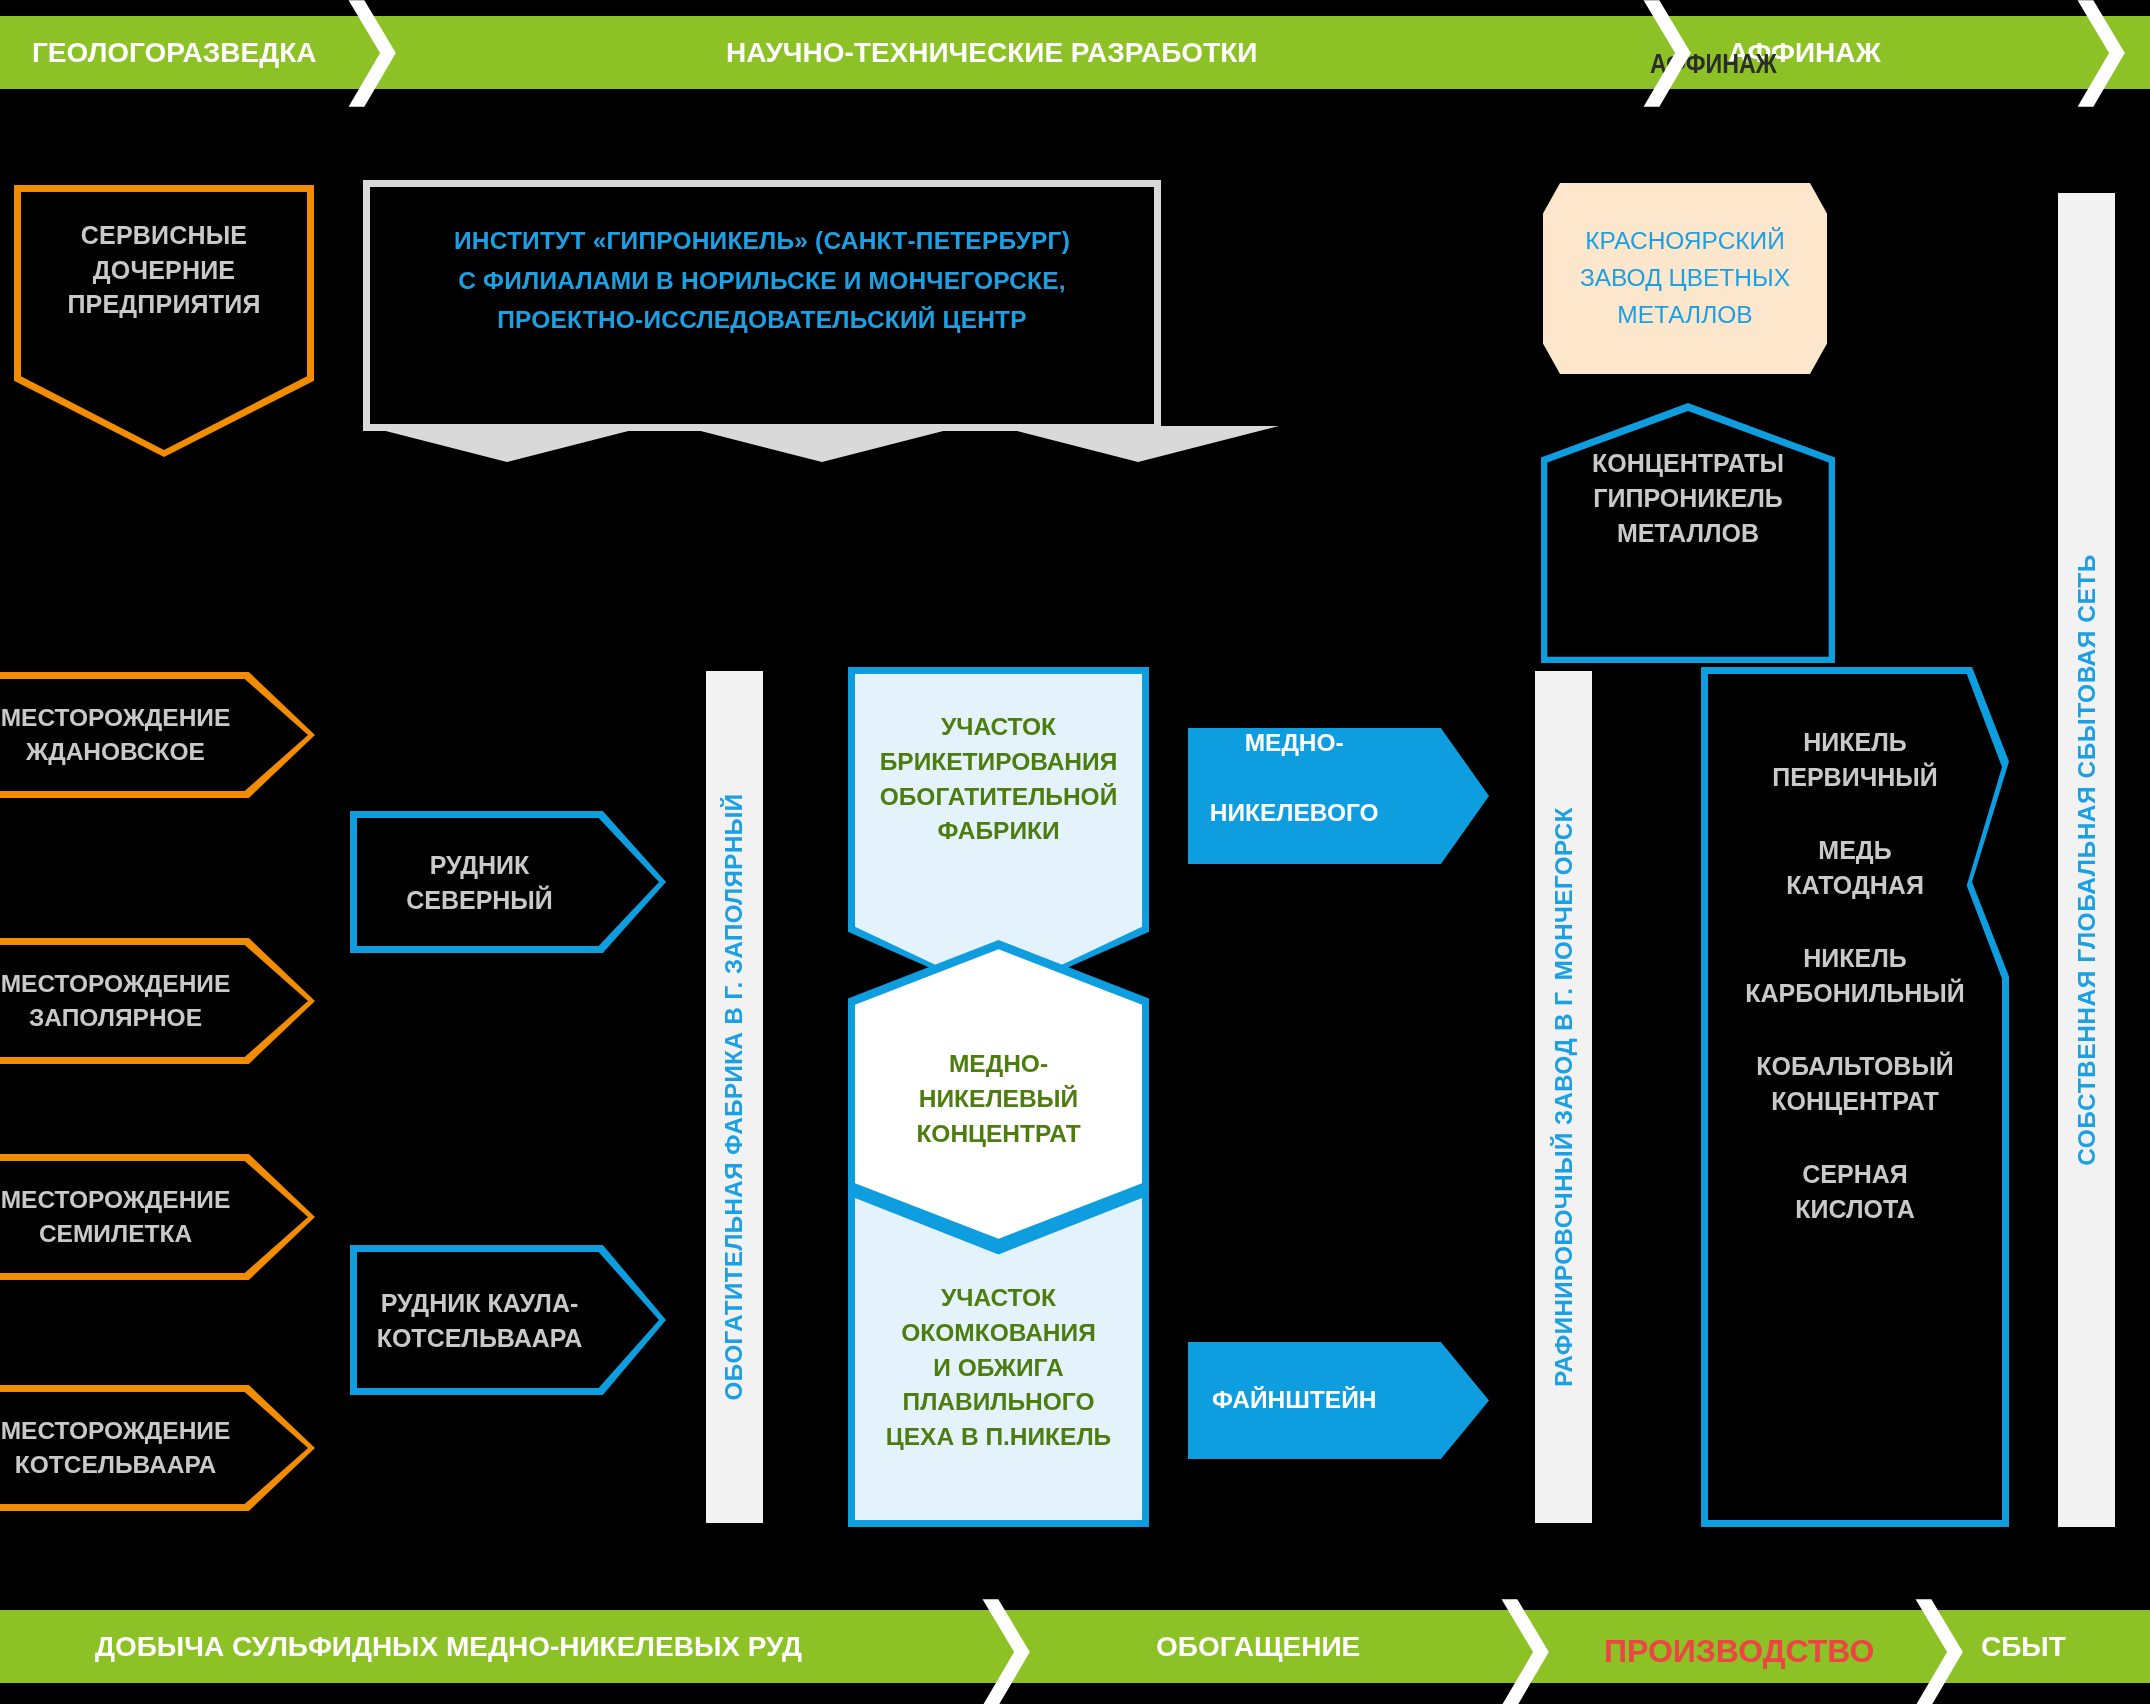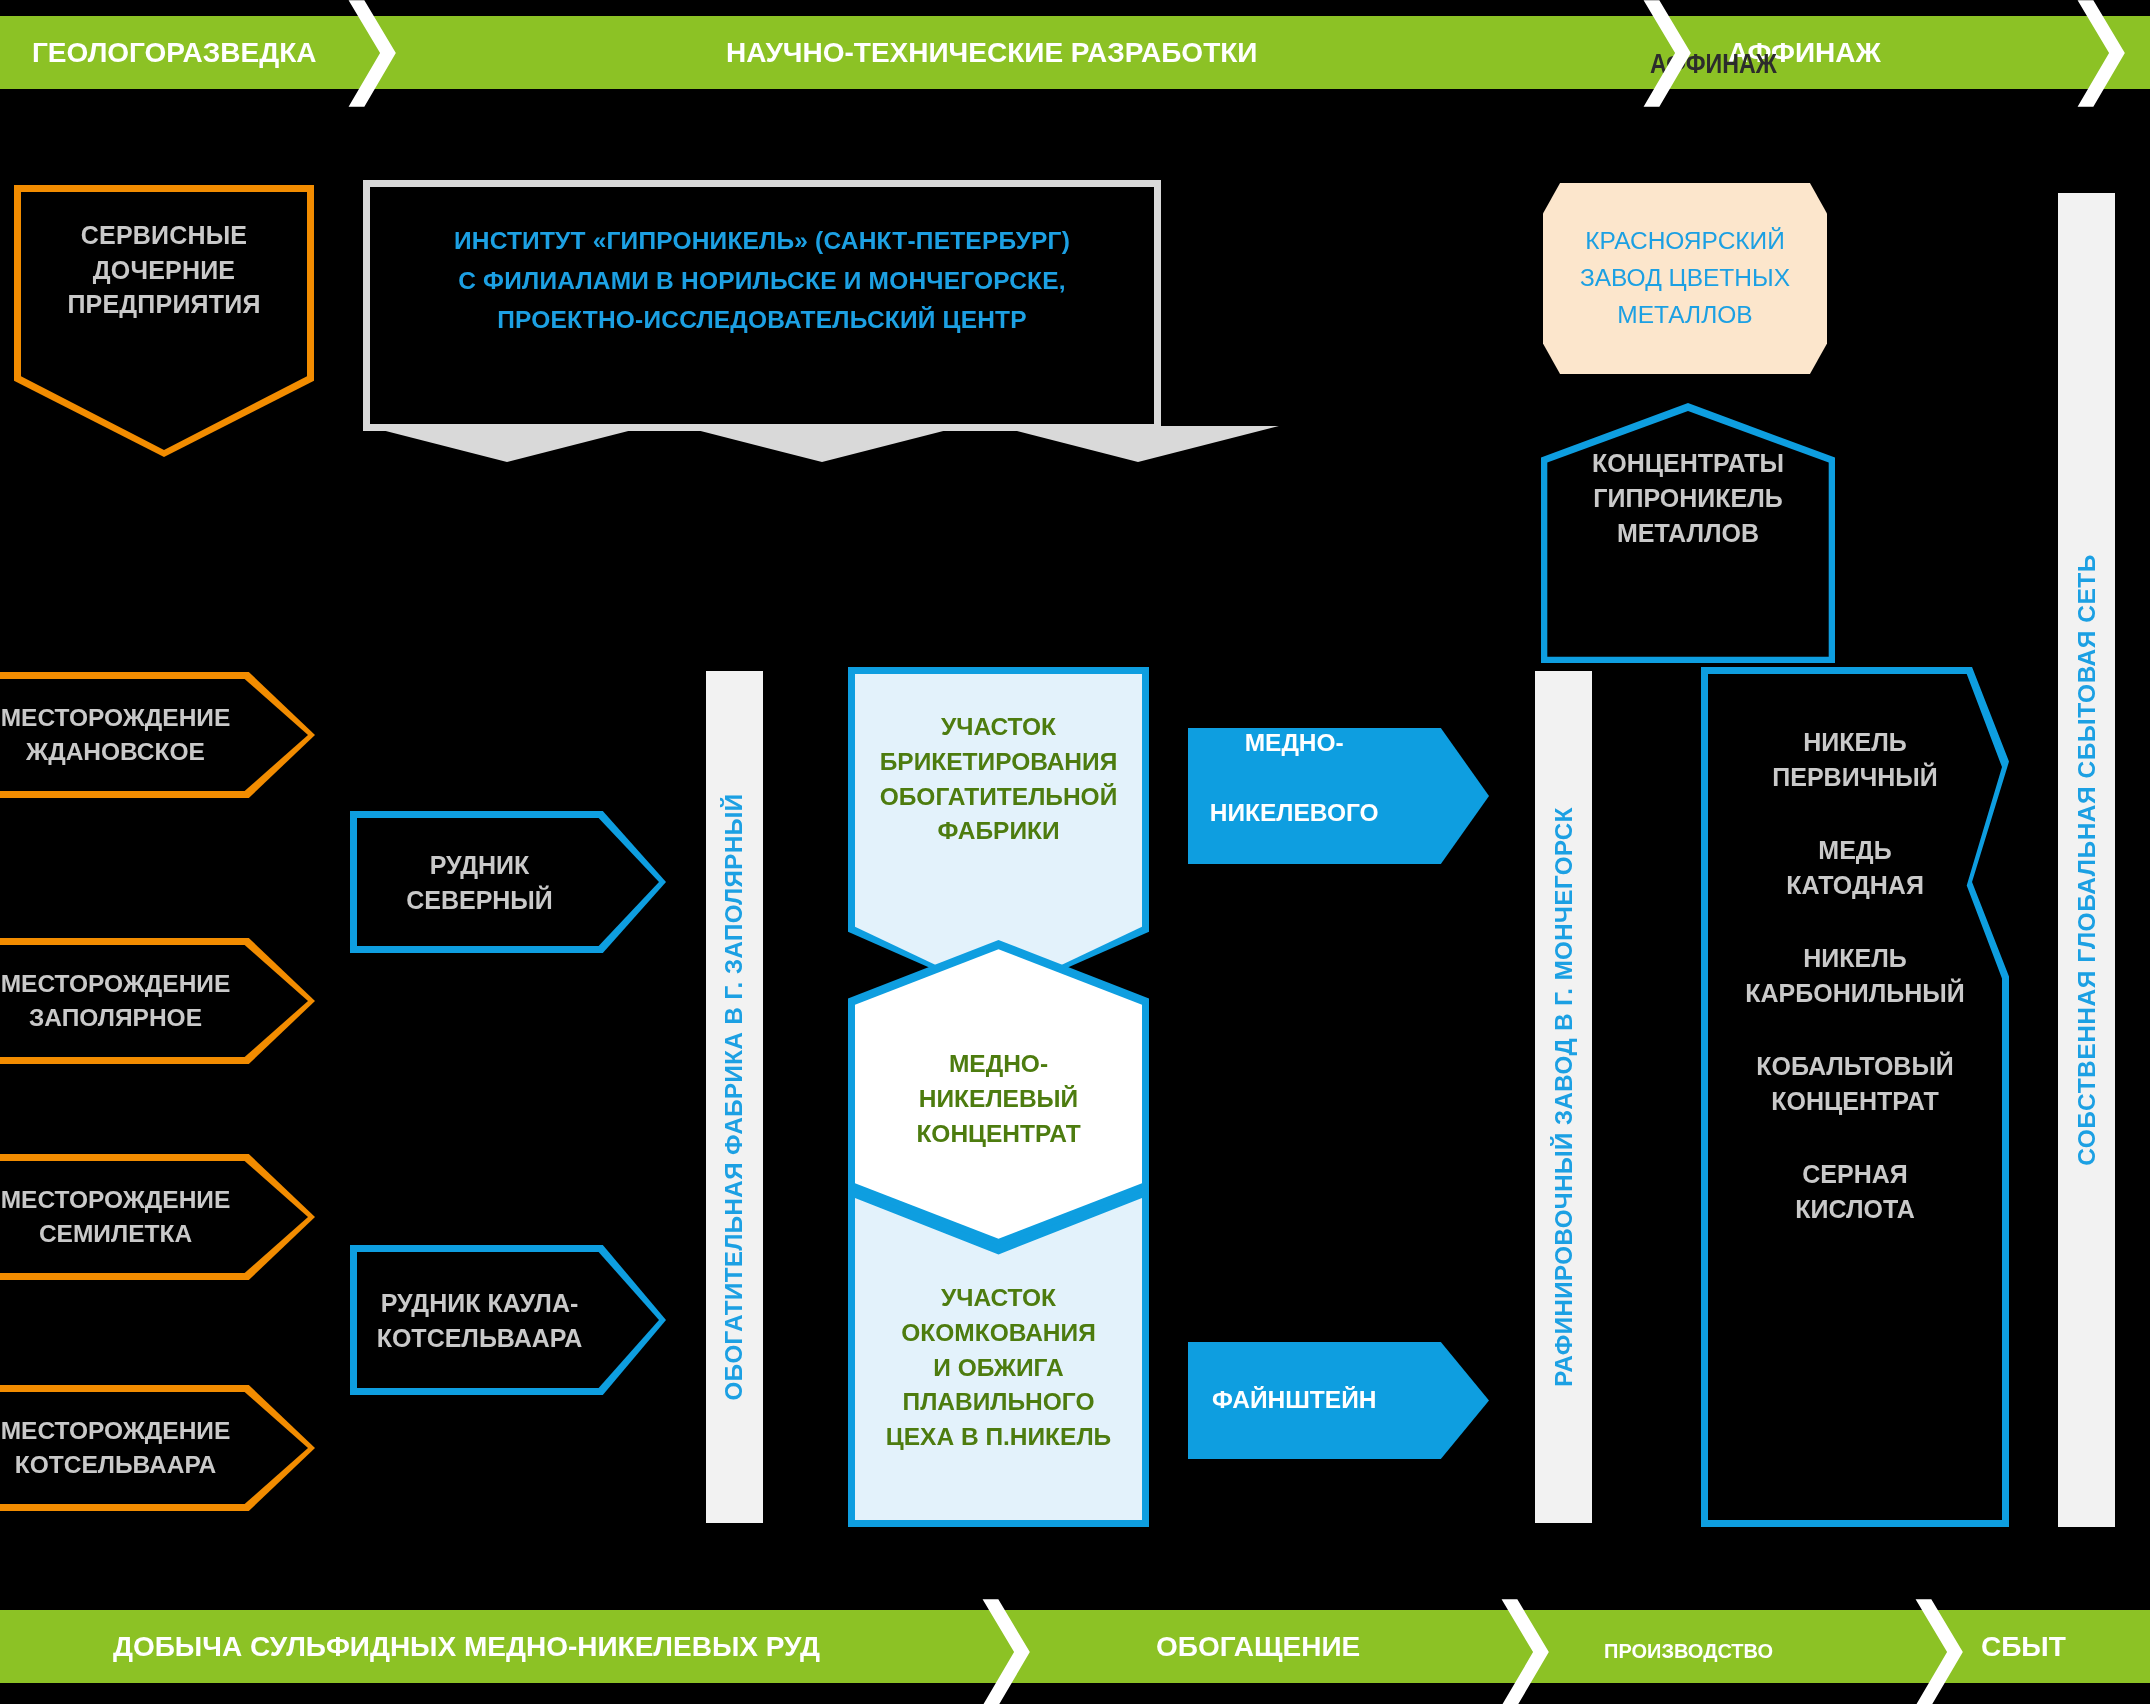--- a/index.html
+++ b/index.html
@@ -321,28 +321,28 @@
       </div>
     </div>
   </div>
 
   <div class="vcol" style="left:2058px;top:193px;width:57px;height:1334px;">
     <span style="font-size:24.5px;">СОБСТВЕННАЯ ГЛОБАЛЬНАЯ СБЫТОВАЯ СЕТЬ</span>
   </div>
 
   <div class="stagebar" style="left:0;top:1610px;width:2151px;"></div>
 
-  <div class="abs" style="left:113px;top:1610px;width:868px;height:73px;display:flex;align-items:center;">
+  <div class="abs" style="left:95px;top:1610px;width:868px;height:73px;display:flex;align-items:center;">
     <span class="lbl" style="color:#fff;font-weight:700;font-size:28px;">ДОБЫЧА СУЛЬФИДНЫХ МЕДНО-НИКЕЛЕВЫХ РУД</span>
   </div>
   <div class="abs" style="left:1156px;top:1610px;width:316px;height:73px;display:flex;align-items:center;">
     <span class="lbl" style="color:#fff;font-weight:700;font-size:28px;">ОБОГАЩЕНИЕ</span>
   </div>
   <div class="abs" style="left:1604px;top:1610px;width:316px;height:73px;display:flex;align-items:center;">
-    <span class="lbl" style="color:#ffffff;font-weight:700;font-size:20px;margin-top:10px;">ПРОИЗВОДСТВО</span>
+    <span class="lbl" style="color:#ef4444;font-weight:700;font-size:32px;margin-top:10px;">ПРОИЗВОДСТВО</span>
   </div>
   <div class="abs" style="left:1981px;top:1610px;width:205px;height:73px;display:flex;align-items:center;">
     <span class="lbl" style="color:#fff;font-weight:700;font-size:28px;">СБЫТ</span>
   </div>
 
   <div class="chev" style="left:981px;top:1599px;">
     <svg width="63" height="107" viewBox="0 0 80 135">
         <path d="M22 0 L62 67 L22 135 L2 135 L42 67 L2 0 Z" fill="#ffffff"></path>
       </svg>
   </div>

